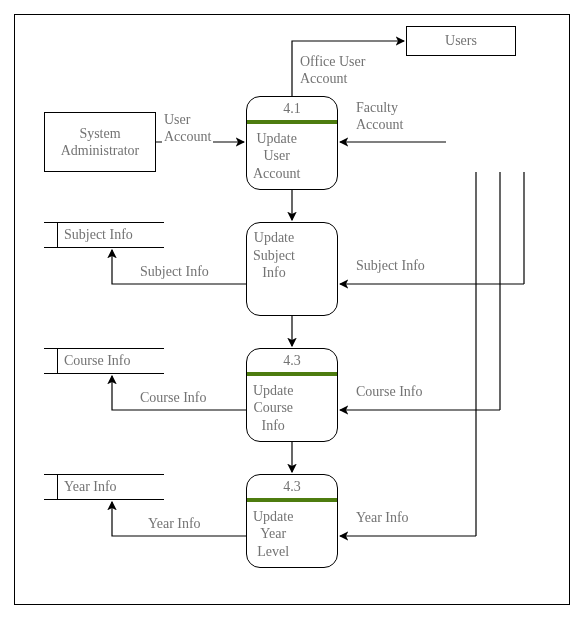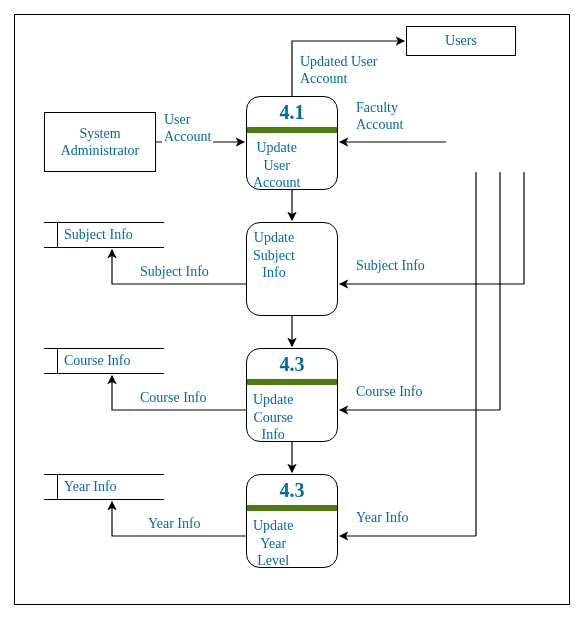--- a/index.html
+++ b/index.html
@@ -7,21 +7,21 @@
     padding: 0;
     background: #fff;
   }
   .canvas {
     position: relative;
     width: 584px;
     height: 619px;
     background: #fff;
     font-family: "Georgia", "Times New Roman", serif;
     font-size: 14px;
-    color: #0369a1;
+    color: #737373;
   }
   .frame {
     position: absolute;
     left: 14px;
     top: 14px;
     width: 556px;
     height: 591px;
     border: 1px solid #000;
     box-sizing: border-box;
   }
@@ -39,24 +39,23 @@
   .process {
     position: absolute;
     border: 1px solid #000;
     border-radius: 14px;
     background: #fff;
     box-sizing: border-box;
     text-align: center;
     line-height: 1.25;
   }
   .process .num {
-    border-bottom: 6px solid #4d7c0f;
+    border-bottom: 4px solid #4d7c0f;
     padding: 3px 0 2px 0;
-    font-size: 20px;
-    font-weight: bold;
+    font-size: 14px;
   }
   .process .body {
     padding: 6px 6px;
     display: flex;
     flex-direction: column;
     align-items: flex-start;
     justify-content: center;
   }
   .datastore {
     position: absolute;
@@ -201,21 +200,21 @@
     <line x1="292" y1="316" x2="292" y2="346" marker-end="url(#arrow)"></line>
     <line x1="292" y1="442" x2="292" y2="472" marker-end="url(#arrow)"></line>
 
     <polyline points="246,284 112,284 112,250" marker-end="url(#arrow)"></polyline>
 
     <polyline points="246,410 112,410 112,376" marker-end="url(#arrow)"></polyline>
 
     <polyline points="246,536 112,536 112,502" marker-end="url(#arrow)"></polyline>
   </svg>
 
-  <div class="flowlabel" style="left:298px; top:54px; white-space:pre-line;">Updated User
+  <div class="flowlabel" style="left:298px; top:54px; white-space:pre-line;">Office User
 Account</div>
   <div class="flowlabel" style="left:162px; top:112px; white-space:pre-line;">User
 Account</div>
   <div class="flowlabel" style="left:354px; top:100px; white-space:pre-line;">Faculty
 Account</div>
 
   <div class="flowlabel" style="left:354px; top:258px;">Subject Info</div>
   <div class="flowlabel" style="left:138px; top:264px;">Subject Info</div>
 
   <div class="flowlabel" style="left:354px; top:384px;">Course Info</div>

